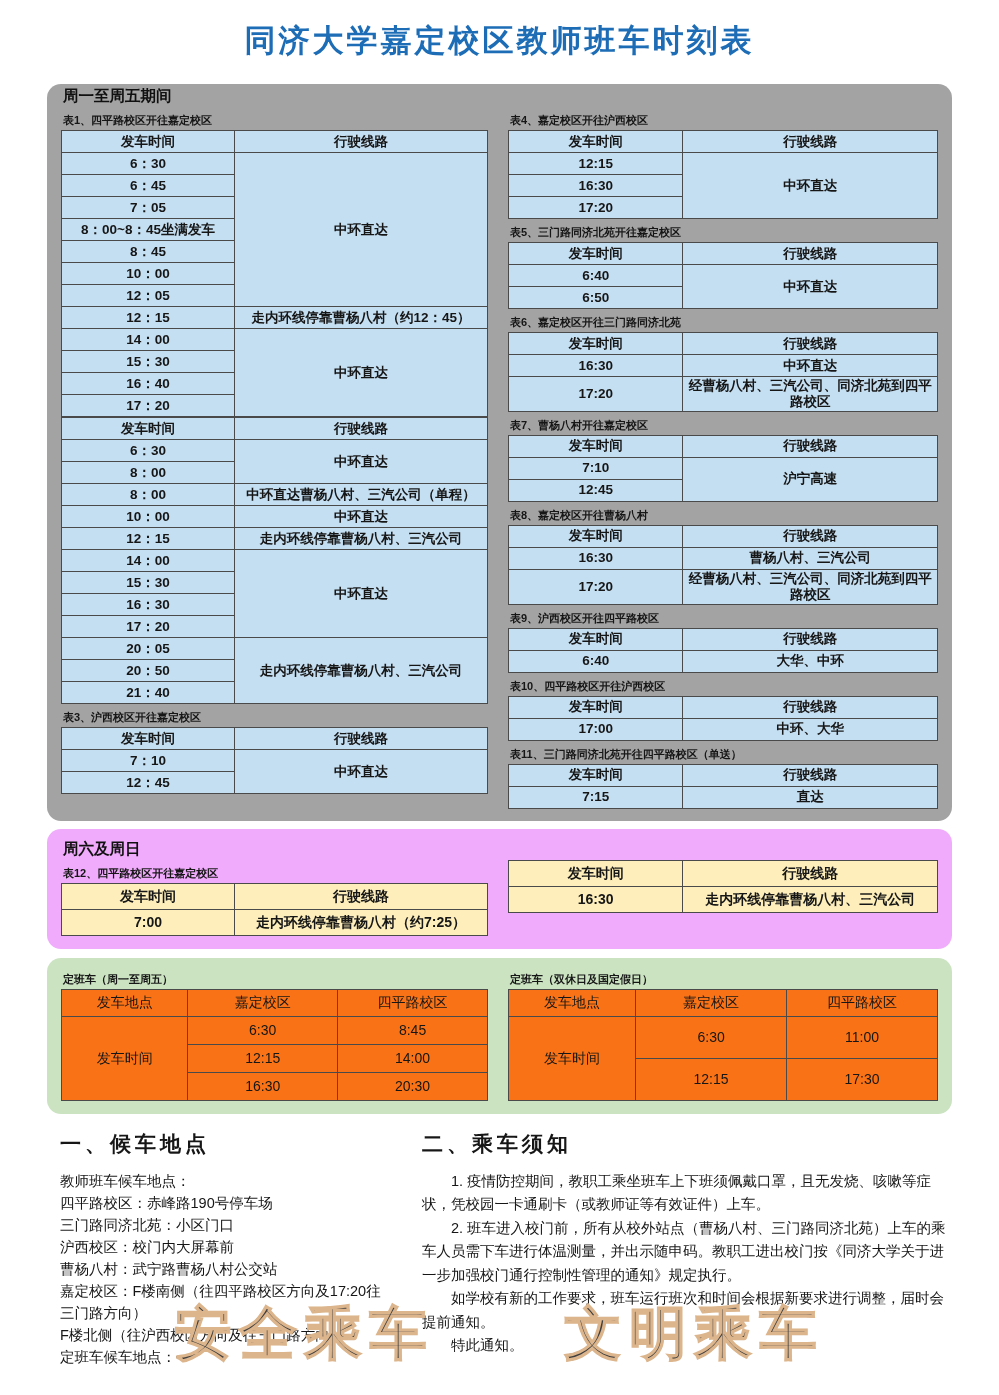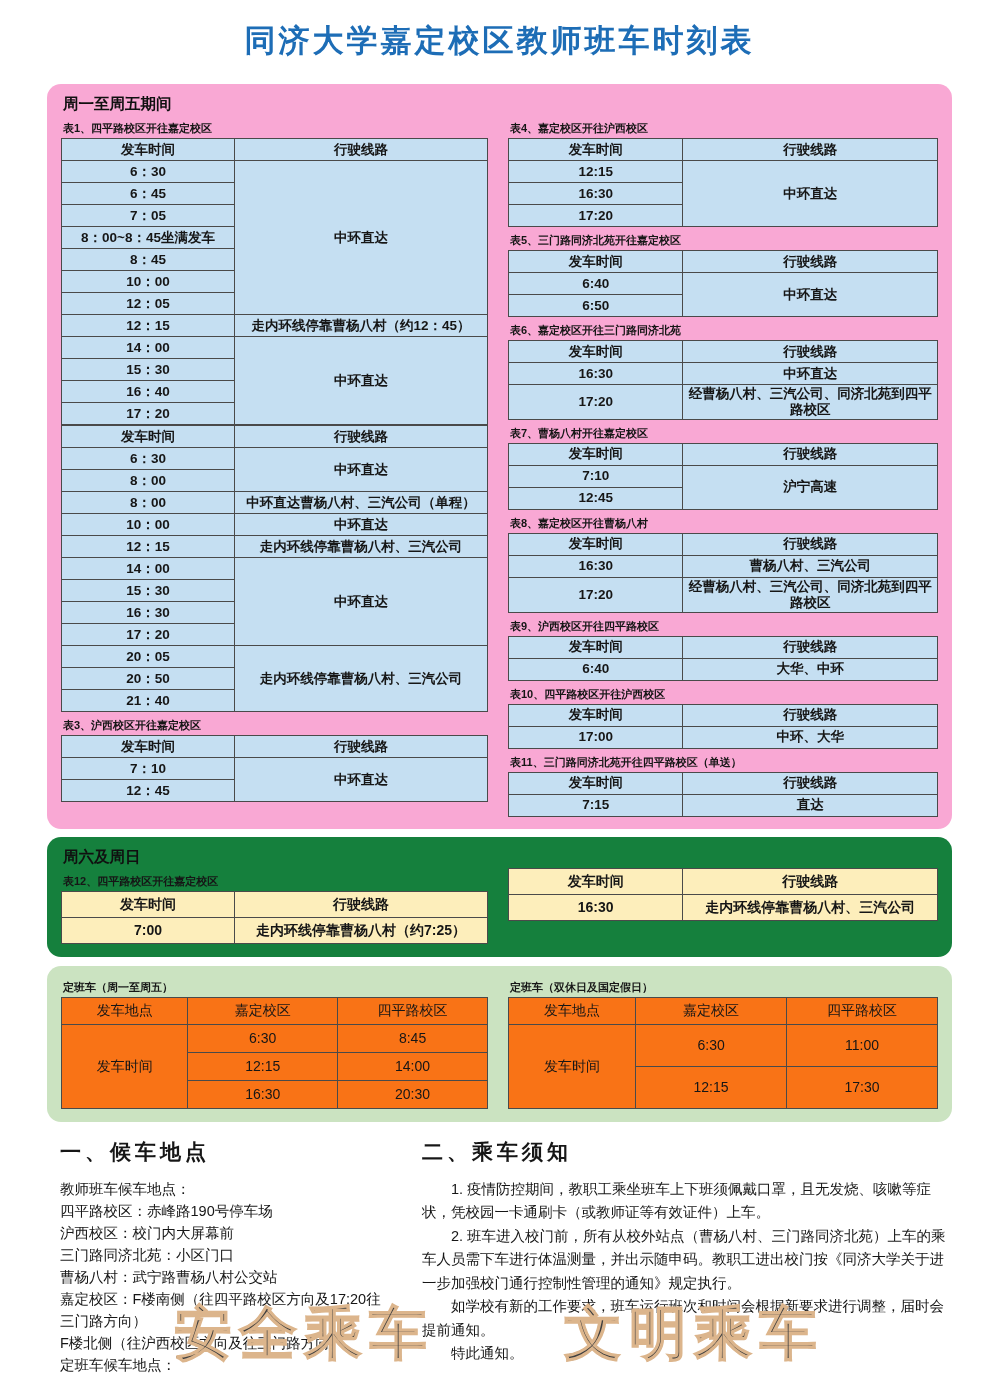--- a/index.html
+++ b/index.html
@@ -6,22 +6,22 @@
   body{
     width:999px;height:1395px;background:#ffffff;
     font-family:"Liberation Sans","DejaVu Sans",sans-serif;
     color:#161616;overflow:hidden;position:relative;
   }
   .main-title{
     text-align:center;padding-top:20px;font-size:31px;font-weight:bold;
     color:#1d6db6;letter-spacing:3px;
   }
   .panel{width:905px;margin:0 auto;border-radius:14px;box-sizing:border-box;}
-  .panel-blue{background:#f9a8d4;margin-top:22px;padding:9px 14px 12px;}
-  .panel-yellow{background:#15803d;margin-top:8px;padding:9px 14px 13px;}
+  .panel-blue{background:#a3a3a3;margin-top:22px;padding:1px 14px 12px;}
+  .panel-yellow{background:#f0abfc;margin-top:8px;padding:9px 14px 13px;}
   .panel-green{background:#cbe3c1;margin-top:9px;padding:8px 14px 13px;}
   .columns{display:flex;gap:20px;align-items:flex-start;}
   .col-left{width:427px;flex:none;}
   .col-right{flex:1;min-width:0;}
   .zone-heading{font-size:15.5px;font-weight:bold;color:#101010;margin:1px 0 0 2px;}
   .tbl-label{font-size:11px;font-weight:bold;margin:6px 0 2px 2px;white-space:nowrap;}
   table.sched{width:100%;border-collapse:collapse;table-layout:fixed;}
   table.sched th,table.sched td{
     border:1px solid #4a4a4a;text-align:center;font-size:13.5px;font-weight:bold;
     padding:1px 3px;height:19px;line-height:1.18;overflow:hidden;
@@ -420,22 +420,22 @@
       </div>
     </div>
   </div>
 
   <div class="notes">
     <div class="notes-left">
       <h2>一、候车地点</h2>
       <div>
           <div class="note-line bold">教师班车候车地点：</div>
           <div class="note-line">四平路校区：赤峰路190号停车场</div>
+          <div class="note-line">三门路同济北苑：小区门口</div>
           <div class="note-line">沪西校区：校门内大屏幕前</div>
-          <div class="note-line">三门路同济北苑：小区门口</div>
           <div class="note-line">曹杨八村：武宁路曹杨八村公交站</div>
           <div class="note-line">嘉定校区：F楼南侧（往四平路校区方向及17:20往三门路方向）</div>
           <div class="note-line">F楼北侧（往沪西校区方向及往三门路方向）</div>
           <div class="note-line bold">定班车候车地点：</div>
         </div>
     </div>
     <div class="notes-right">
       <h2>二、乘车须知</h2>
       <div>
           <p class="para">1. 疫情防控期间，教职工乘坐班车上下班须佩戴口罩，且无发烧、咳嗽等症状，凭校园一卡通刷卡（或教师证等有效证件）上车。</p>

